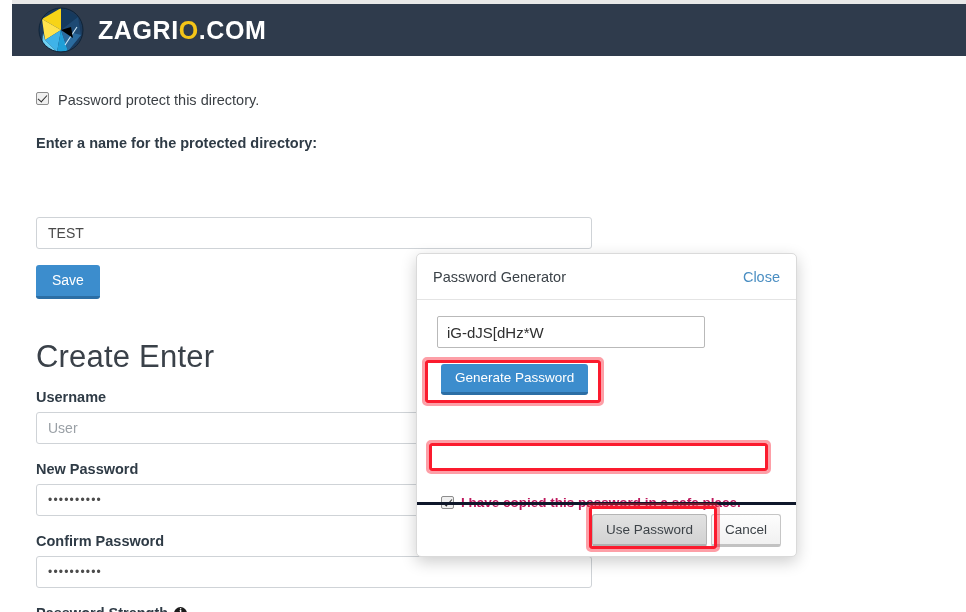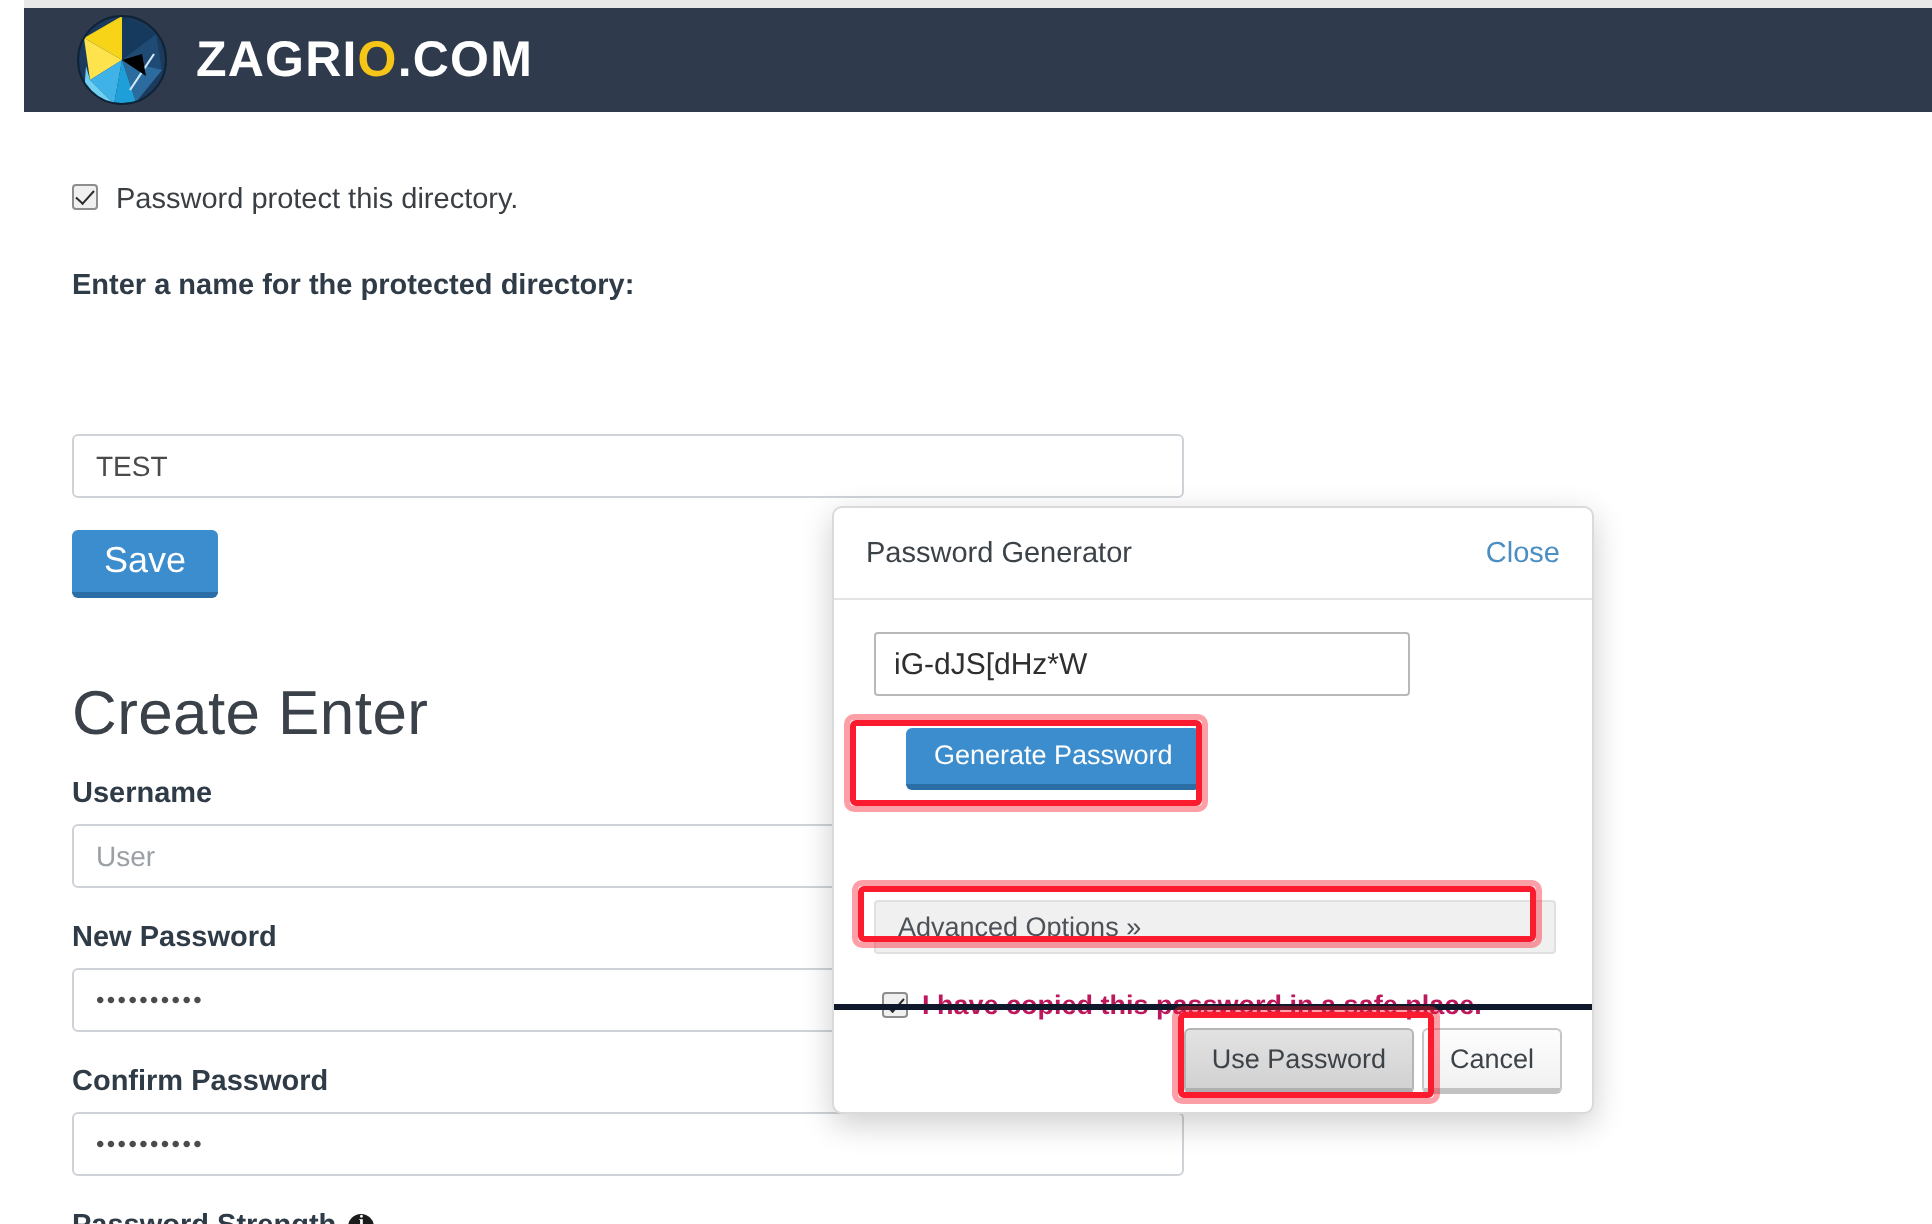--- a/index.html
+++ b/index.html
@@ -112,21 +112,21 @@
   #inp-dirname { top: 161px; left: 24px; width: 556px; }
 
   .btn-primary {
     position: absolute;
     background: #3c8dcd;
     border: none;
     border-bottom: 3px solid #2b6ea5;
     border-radius: 3px;
     color: #ffffff;
     font-family: "Liberation Sans", sans-serif;
-    font-size: 18px;
+    font-size: 14px;
     padding: 0 16px;
     height: 34px;
     line-height: 31px;
     cursor: pointer;
   }
   #btn-save { top: 209px; left: 24px; }
 
   .page-heading {
     position: absolute;
     top: 283px; left: 24px;
@@ -228,21 +228,21 @@
     width: 268px; height: 32px;
     border: 1px solid #b9b9b9;
     border-radius: 2px;
     font-size: 15px;
     color: #2f2f2f;
     padding: 0 9px;
     line-height: 30px;
   }
   #btn-generate {
     position: absolute;
-    top: 8px; left: 24px;
+    top: 8px; left: 12px;
     background: #3c8dcd;
     border: none;
     border-bottom: 3px solid #2b6ea5;
     border-radius: 3px;
     color: #ffffff;
     font-family: "Liberation Sans", sans-serif;
     font-size: 13.5px;
     padding: 0 14px;
     height: 31px;
     line-height: 28px;
@@ -392,21 +392,20 @@
       <div class="modal-close">Close</div>
     </div>
 
     <div class="modal-body">
       <input class="" id="inp-genpass" type="text" value="iG-dJS[dHz*W" style="">
 
       <div style="position:absolute; top:56px; left:12px; width:200px; height:47px;">
         <button id="btn-generate">Generate Password</button>
       </div>
 
-      <div class="adv-options">Advanced Options »</div>
 
       <div style="position:absolute; top:185px; left:12px;">
         <label class="copied-row">
           <span class="cb checked"></span>
           <span>I have copied this password in a safe place.</span>
         </label>
       </div>
     </div>
 
     <div class="modal-footer">

